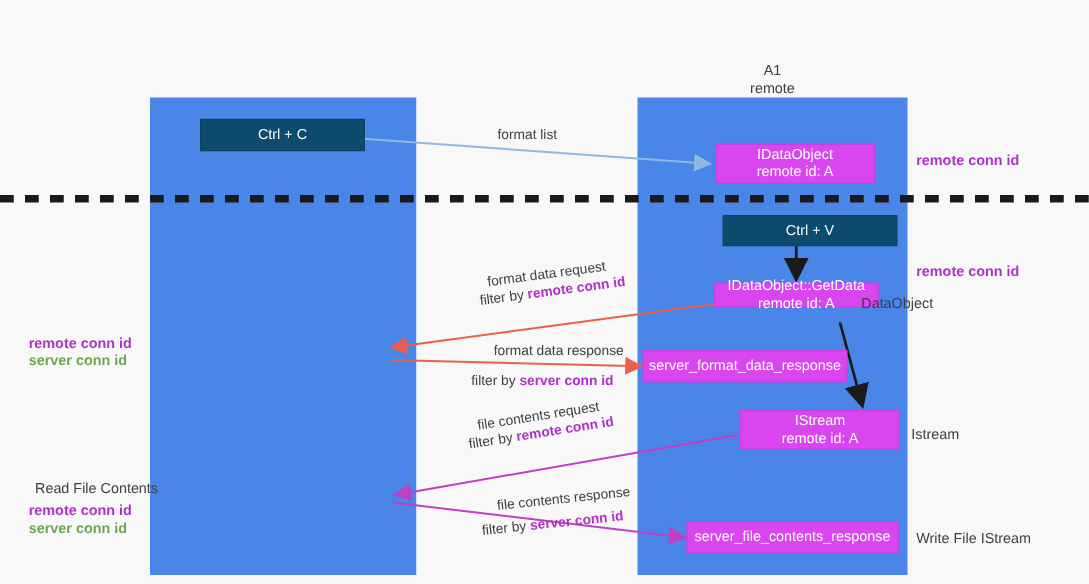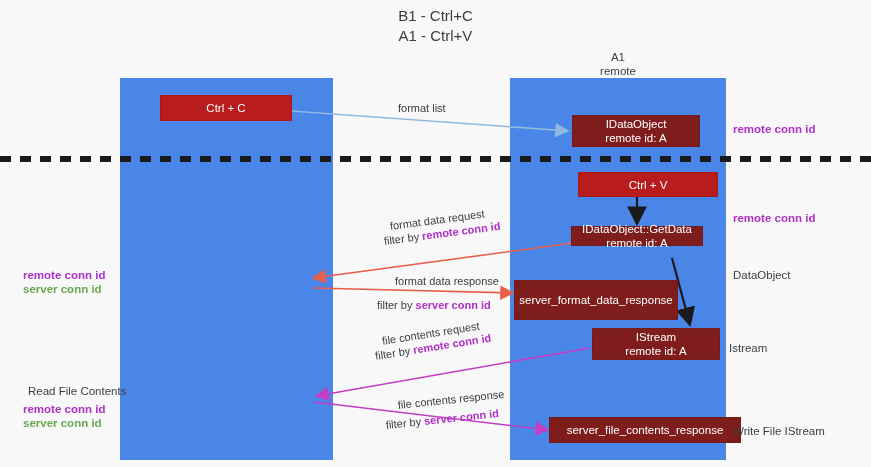--- a/index.html
+++ b/index.html
@@ -51,22 +51,22 @@
     display: flex;
     flex-direction: column;
     align-items: center;
     justify-content: center;
     text-align: center;
     color: #ffffff;
     font-size: 11.5px;
     line-height: 14px;
     border: 1px solid rgba(0,0,0,0.08);
   }
-  .box.green  { background: #b91c1c; }
-  .box.orange { background: #7f1d1d; }
+  .box.green  { background: #0c4a6e; }
+  .box.orange { background: #d946ef; }
   .box .l2 { font-size: 11.5px; }
 
   
   .side-label {
     font-size: 11.5px;
     line-height: 15px;
     color: #3c4043;
     white-space: pre-line;
   }
   .lbl-purple { color: #b030c8; font-weight: bold; }
@@ -87,22 +87,20 @@
     width: 871px; height: 467px;
     pointer-events: none;
     overflow: visible;
   }
 </style>
 </head>
 <body>
 
 <div id="canvas">
 
-  <div class="abs title">B1 - Ctrl+C
-A1 - Ctrl+V</div>
 
   <div class="abs col-head" style="left:510px; top:50px; width:216px;">A1
 remote</div>
 
   <div class="abs lane lane-left"></div>
   <div class="abs lane lane-right"></div>
 
   <svg class="overlay">
     <defs>
       <marker id="ah-blue" markerWidth="9" markerHeight="9" refX="8" refY="4.5" orient="auto">
@@ -148,31 +146,31 @@
   <div class="abs box green" style="left:578px; top:172px; width:140px; height:25px;">
     <span>Ctrl + V</span>
   </div>
 
   <div class="abs box orange" style="left:571px; top:226px; width:132px; height:20px;text-align:center;">
     <span>IDataObject::GetData</span>
     <span class="l2">remote id: A</span>
   </div>
 
 
-  <div class="abs box orange" style="left:514px; top:280px; width:164px; height:40px;">
+  <div class="abs box orange" style="left:514px; top:280px; width:164px; height:26px;">
     <span>server_format_data_response</span>
   </div>
 
   <div class="abs box orange" style="left:592px; top:328px; width:128px; height:32px;">
     <span>IStream</span>
     <span class="l2">remote id: A</span>
   </div>
 
 
-  <div class="abs box orange" style="left:549px; top:417px; width:192px; height:26px;">
+  <div class="abs box orange" style="left:549px; top:417px; width:170px; height:26px;">
     <span>server_file_contents_response</span>
   </div>
 
   <div class="abs cap" style="left:398px; top:101px;">format list</div>
 
   <div class="abs cap" style="left:389px; top:219px; transform:rotate(-7.5deg); transform-origin:left top;">
     <span>format data request</span>
   </div>
   <div class="abs cap" style="left:383px; top:234px; transform:rotate(-7.5deg); transform-origin:left top;">
     <span>filter by </span><span class="p">remote conn id</span>
@@ -190,21 +188,21 @@
 
   <div class="abs cap" style="left:397px; top:398px; transform:rotate(-6deg); transform-origin:left top;">file contents response</div>
   <div class="abs cap" style="left:385px; top:418px; transform:rotate(-6deg); transform-origin:left top;">
     <span>filter by </span><span class="p">server conn id</span>
   </div>
 
   <div class="abs side-label lbl-purple" style="left:733px; top:122px;">remote conn id</div>
 
   <div class="abs side-label lbl-purple" style="left:733px; top:211px;">remote conn id</div>
 
-  <div class="abs side-label" style="left:733px; top:236px;margin-top:32px;">DataObject</div>
+  <div class="abs side-label" style="left:689px; top:236px;">DataObject</div>
 
   <div class="abs side-label" style="left:729px; top:341px;">Istream</div>
 
   <div class="abs side-label" style="left:733px; top:424px;">Write File IStream</div>
 
   <div class="abs side-label lbl-purple" style="left:23px; top:268px;">remote conn id</div>
   <div class="abs side-label lbl-green" style="left:23px; top:282px;">server conn id</div>
 
   <div class="abs side-label" style="left:28px; top:384px;">Read File Contents</div>
   <div class="abs side-label lbl-purple" style="left:23px; top:402px;">remote conn id</div>

